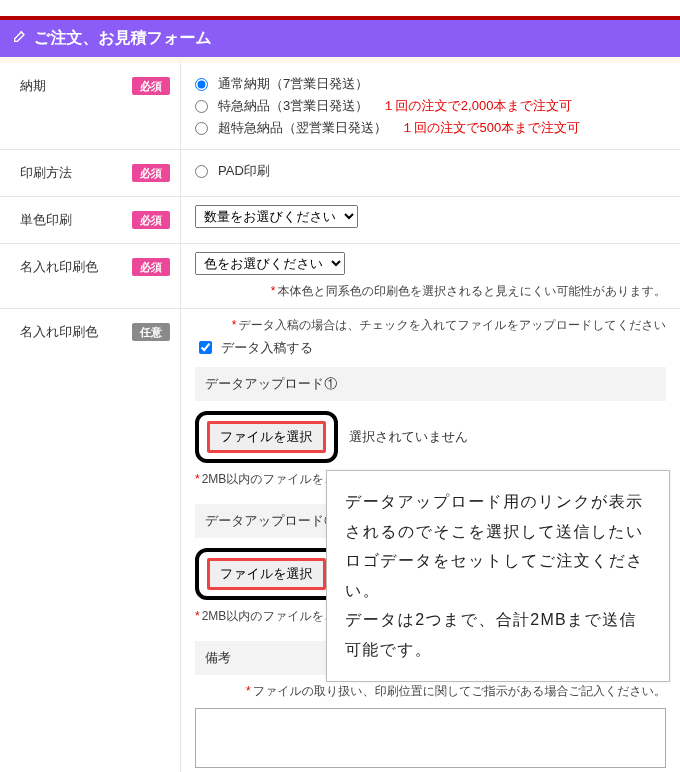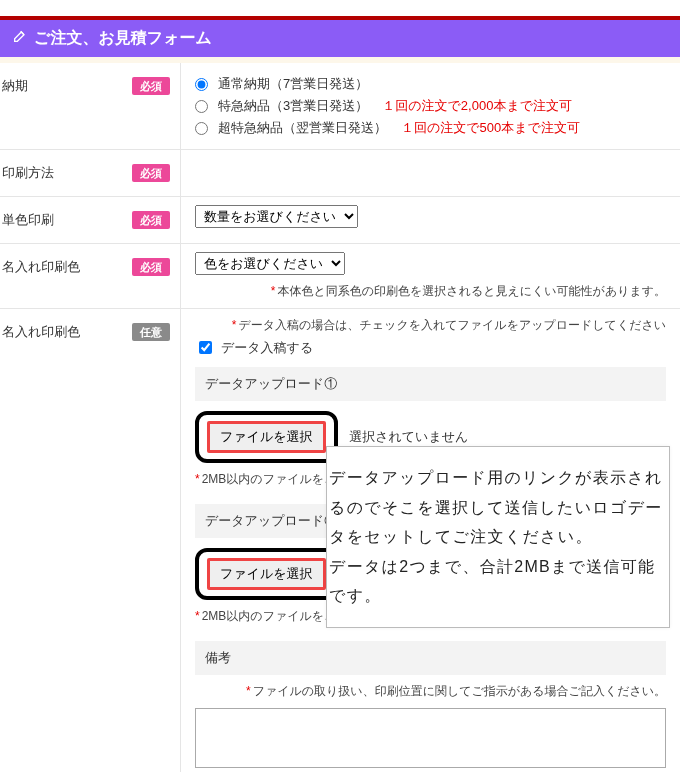--- a/index.html
+++ b/index.html
@@ -28,21 +28,21 @@
   }
   .form-header .hicon svg { display:block; }
   .cream { background: #fdf7ea; height: 6px; }
 
   .row {
     display: flex;
     border-bottom: 1px solid #e5e5e5;
   }
   .label-cell {
     width: 180px;
-    padding: 14px 10px 14px 2px;
+    padding: 14px 10px 14px 20px;
     display: flex;
     align-items: flex-start;
     justify-content: space-between;
     gap: 8px;
   }
   .label-text { font-size: 13px; }
   .badge {
     display: inline-block;
     font-size: 11px;
     color: #fff;
@@ -116,25 +116,25 @@
     height: 60px;
     margin-top: 8px;
     border: 1px solid #aaa;
     resize: none;
     font-family: inherit;
     font-size: 13px;
   }
   .tooltip-box {
     position: absolute;
     left: 326px;
-    top: 446px;
+    top: 470px;
     width: 344px;
     background: #fff;
     border: 1px solid #bbb;
-    padding: 16px 2px;
+    padding: 16px 18px;
     font-size: 16px;
     line-height: 1.85;
     letter-spacing: 0.08em;
     color: #222;
     box-shadow: 0 0 4px rgba(0,0,0,0.05);
   }
   .container { position: relative; width: 680px; }
 </style>
 </head>
 <body>
@@ -175,20 +175,24 @@
     </label>
   </div>
 </div>
 
 <div class="row">
   <div class="label-cell">
     <span class="label-text">印刷方法</span>
     <span class="badge req">必須</span>
   </div>
   <div class="field-cell">
+    <label class="radio-line">
+      <input type="radio" name="pm" style="">
+      <span>PAD印刷</span>
+    </label>
   </div>
 </div>
 
 <div class="row">
   <div class="label-cell">
     <span class="label-text">単色印刷</span>
     <span class="badge req">必須</span>
   </div>
   <div class="field-cell">
     <select>

